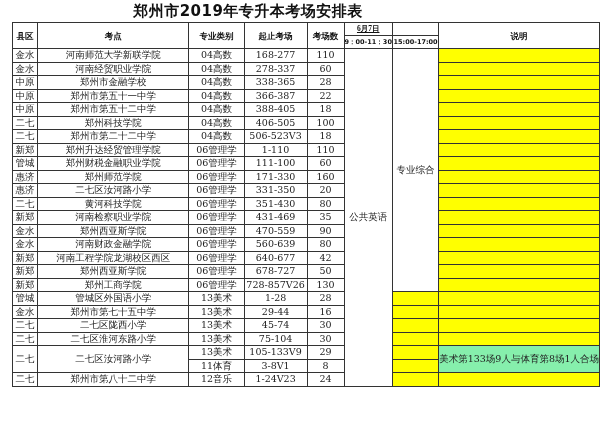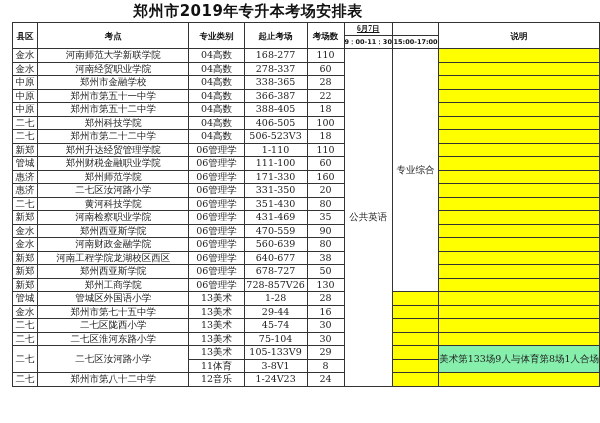--- a/index.html
+++ b/index.html
@@ -170,21 +170,21 @@
     <td>06管理学</td>
     <td>560-639</td>
     <td>80</td>
     <td class="yellow"></td>
   </tr>
   <tr>
     <td>新郑</td>
     <td>河南工程学院龙湖校区西区</td>
     <td>06管理学</td>
     <td>640-677</td>
-    <td>38</td>
+    <td>42</td>
     <td class="yellow"></td>
   </tr>
   <tr>
     <td>新郑</td>
     <td>郑州西亚斯学院</td>
     <td>06管理学</td>
     <td>678-727</td>
     <td>50</td>
     <td class="yellow"></td>
   </tr>

